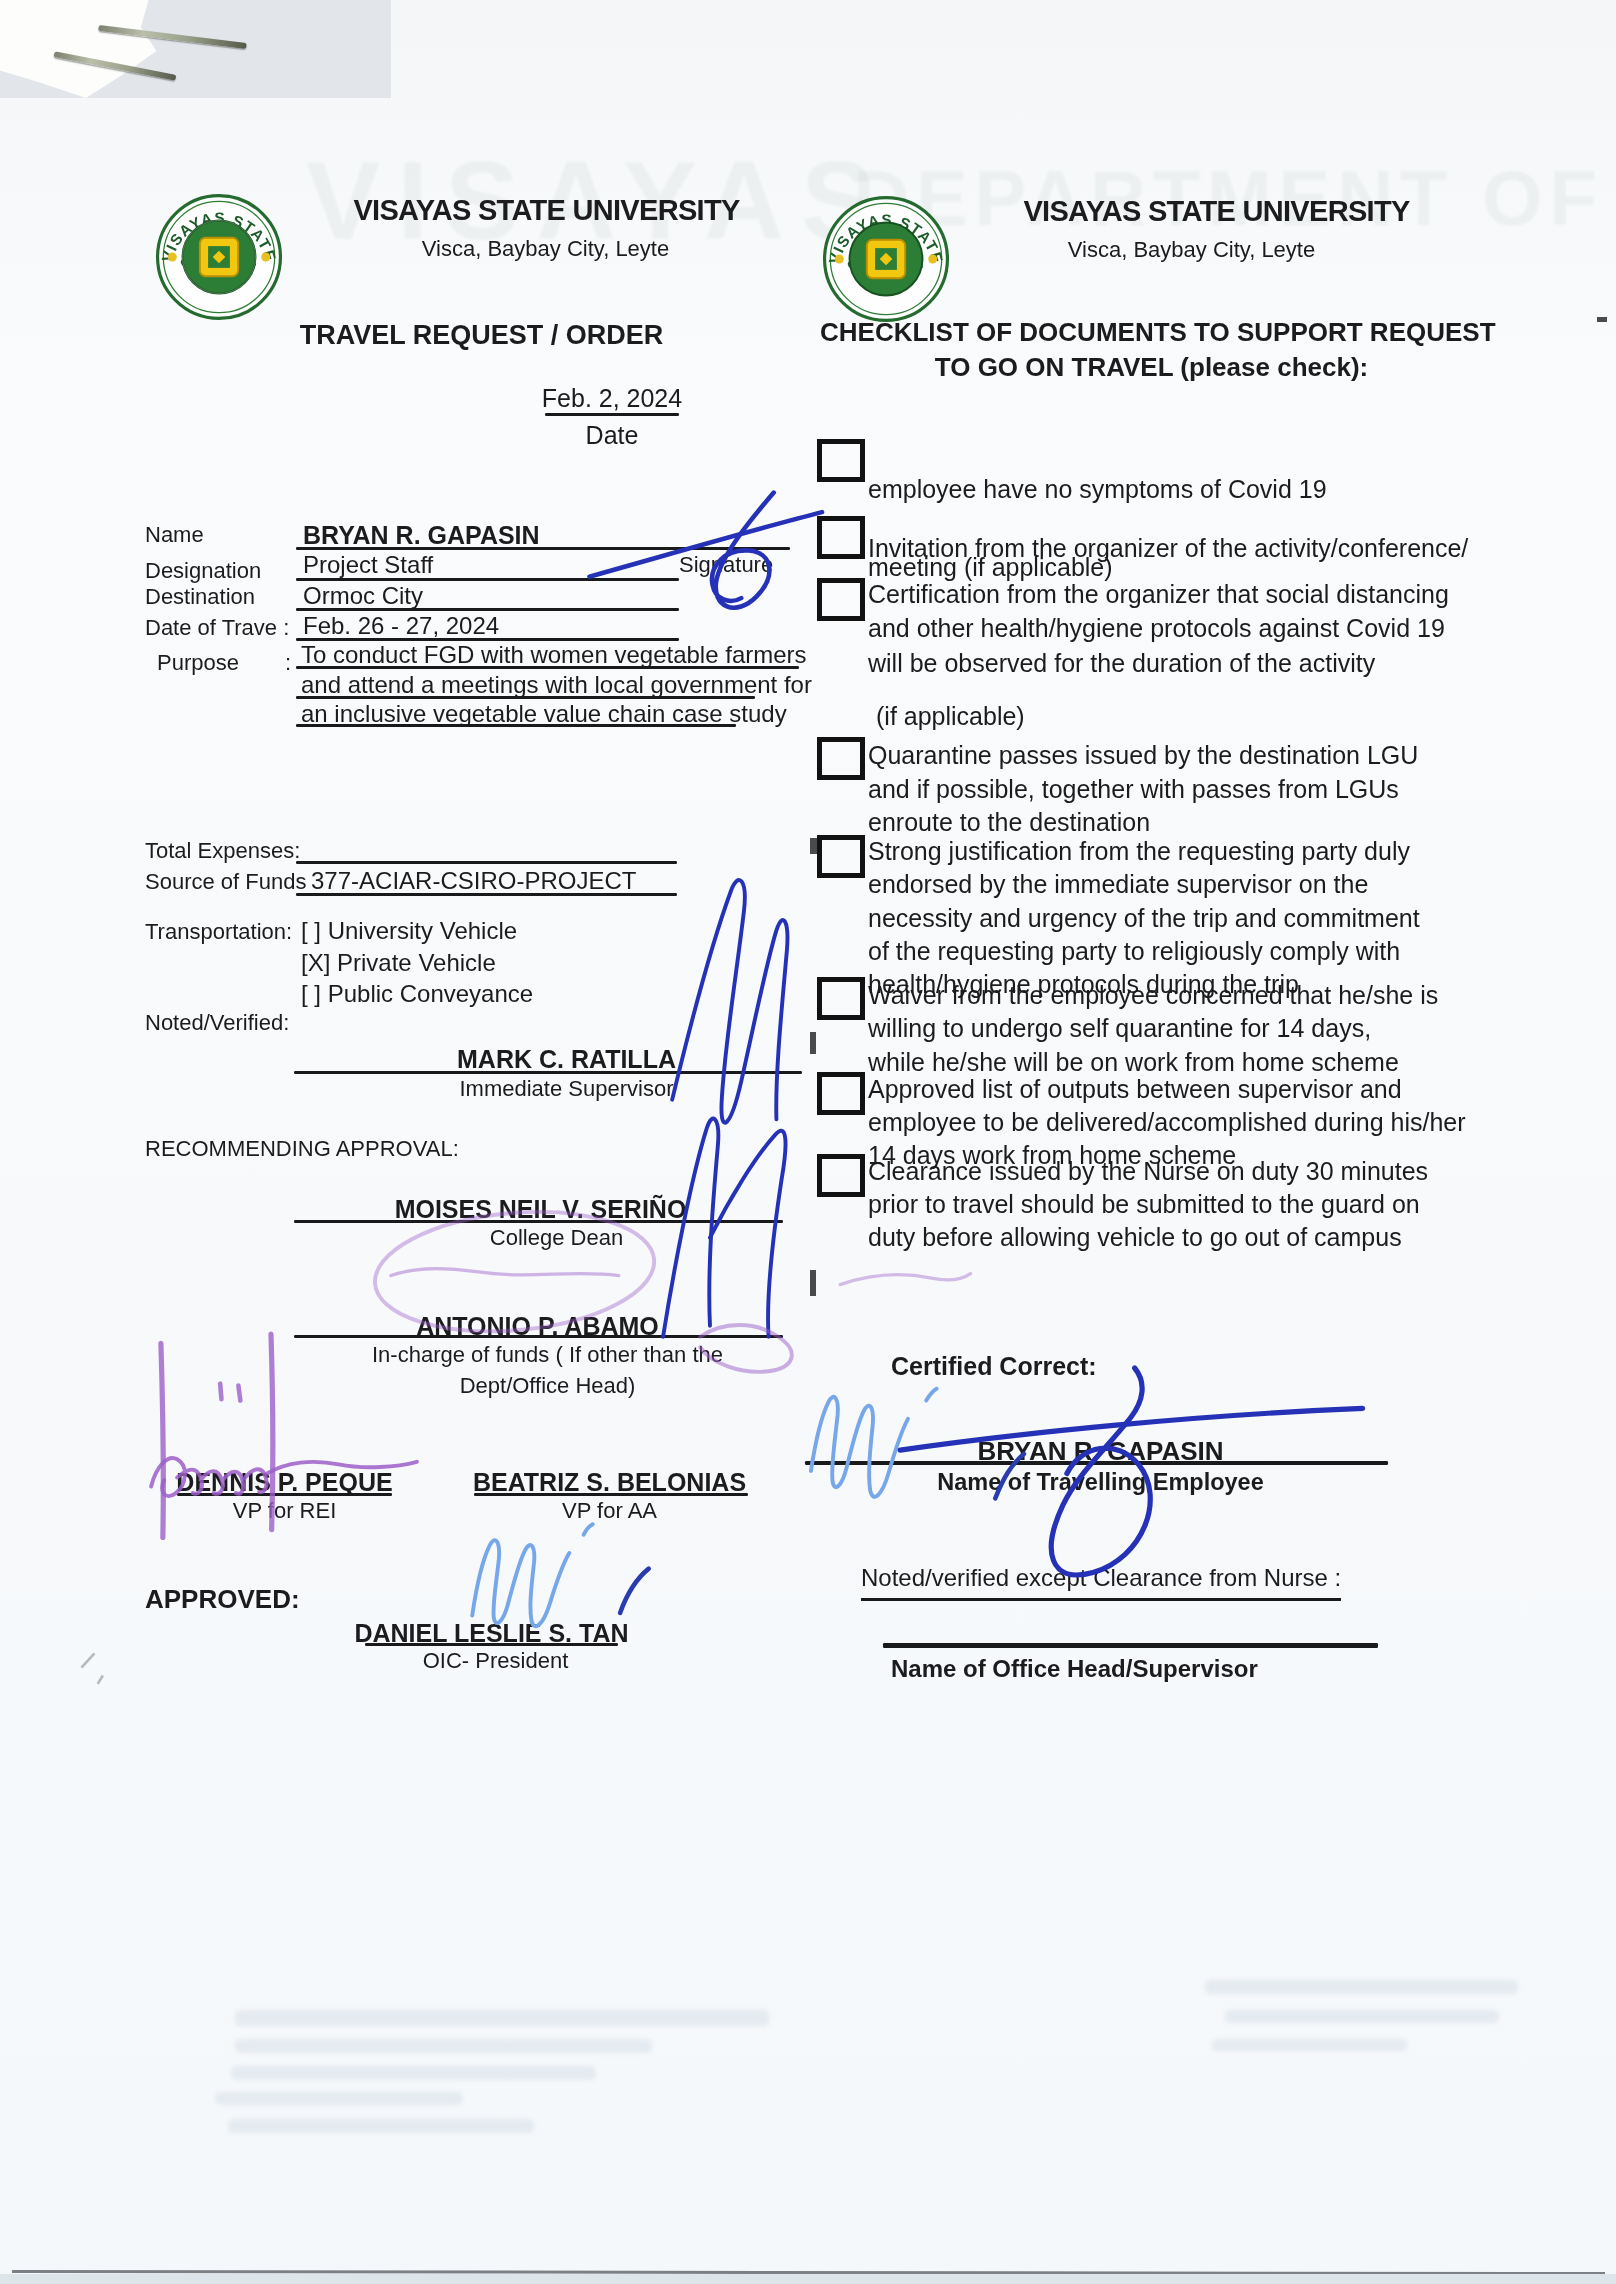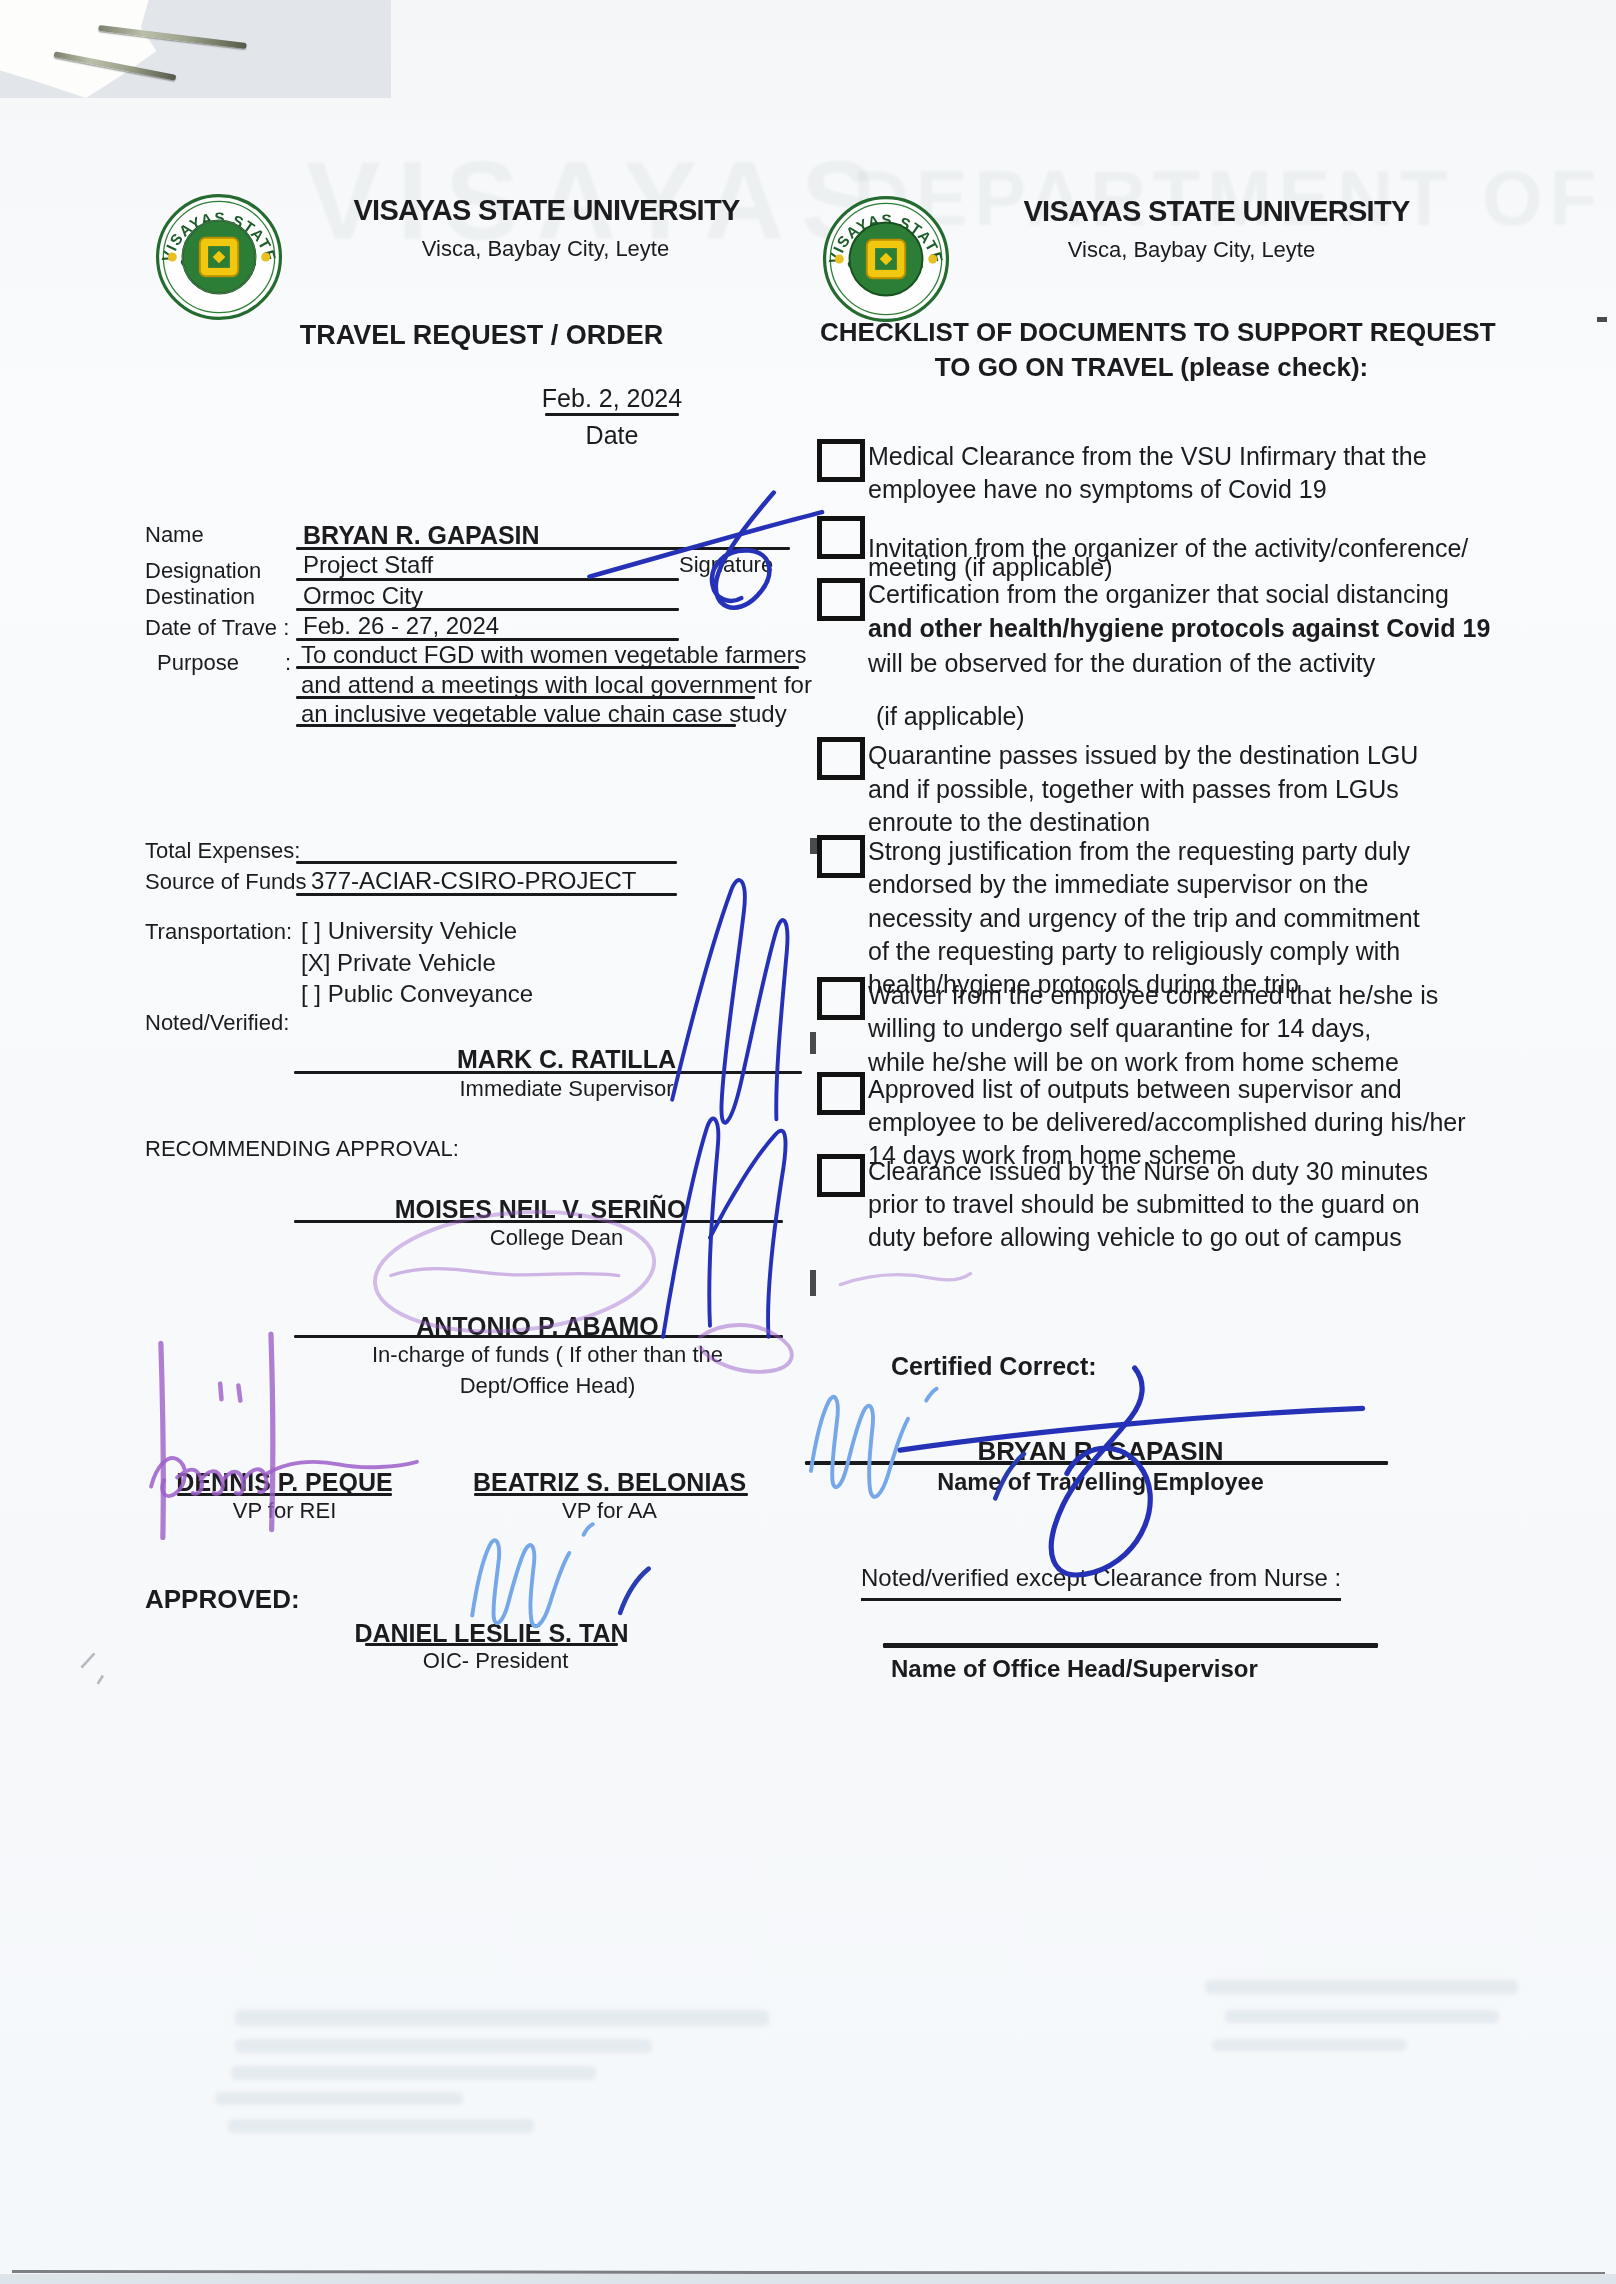--- a/index.html
+++ b/index.html
@@ -155,30 +155,29 @@
     <rect x="83" y="83" width="34" height="34" fill="#2c7d35"></rect>
     <rect x="93" y="93" width="14" height="14" fill="#f2c70f" transform="rotate(45 100 100)"></rect>
   </svg>
 
   <div class="t h1 ctr" style="left:891px;top:194px;width:651px;">VISAYAS STATE UNIVERSITY</div>
   <div class="t sub ctr" style="left:866px;top:237px;width:651px;">Visca, Baybay City, Leyte</div>
   <div class="t chkhead ctr" style="left:820px;top:317px;width:658px;">CHECKLIST OF DOCUMENTS TO SUPPORT REQUEST</div>
   <div class="t chkhead ctr" style="left:826px;top:352px;width:651px;">TO GO ON TRAVEL (please check):</div>
 
   <div class="cbox" style="top:439px;"></div>
-  <div class="cl" style="top:442px;">Medical Clearance from the VSU Infirmary that the</div>
   <div class="cl" style="top:475px;">employee have no symptoms of Covid 19</div>
 
   <div class="cbox" style="top:516px;"></div>
   <div class="cl" style="top:520px;margin-top:14px;">Invitation from the organizer of the activity/conference/</div>
   <div class="cl" style="top:553px;">meeting (if applicable)</div>
 
   <div class="cbox" style="top:578px;"></div>
   <div class="cl" style="top:580px;">Certification from the organizer that social distancing</div>
-  <div class="cl" style="top:614px;font-weight:bold;">and other health/hygiene protocols against Covid 19</div>
+  <div class="cl" style="top:614px;">and other health/hygiene protocols against Covid 19</div>
   <div class="cl" style="top:649px;">will be observed for the duration of the activity</div>
   <div class="cl" style="top:702px;left:876px;">(if applicable)</div>
 
   <div class="cbox" style="top:737px;"></div>
   <div class="cl" style="top:741px;">Quarantine passes issued by the destination LGU</div>
   <div class="cl" style="top:775px;">and if possible, together with passes from LGUs</div>
   <div class="cl" style="top:808px;">enroute to the destination</div>
 
   <div class="cbox" style="top:835px;"></div>
   <div class="cl" style="top:837px;">Strong justification from the requesting party duly</div>

